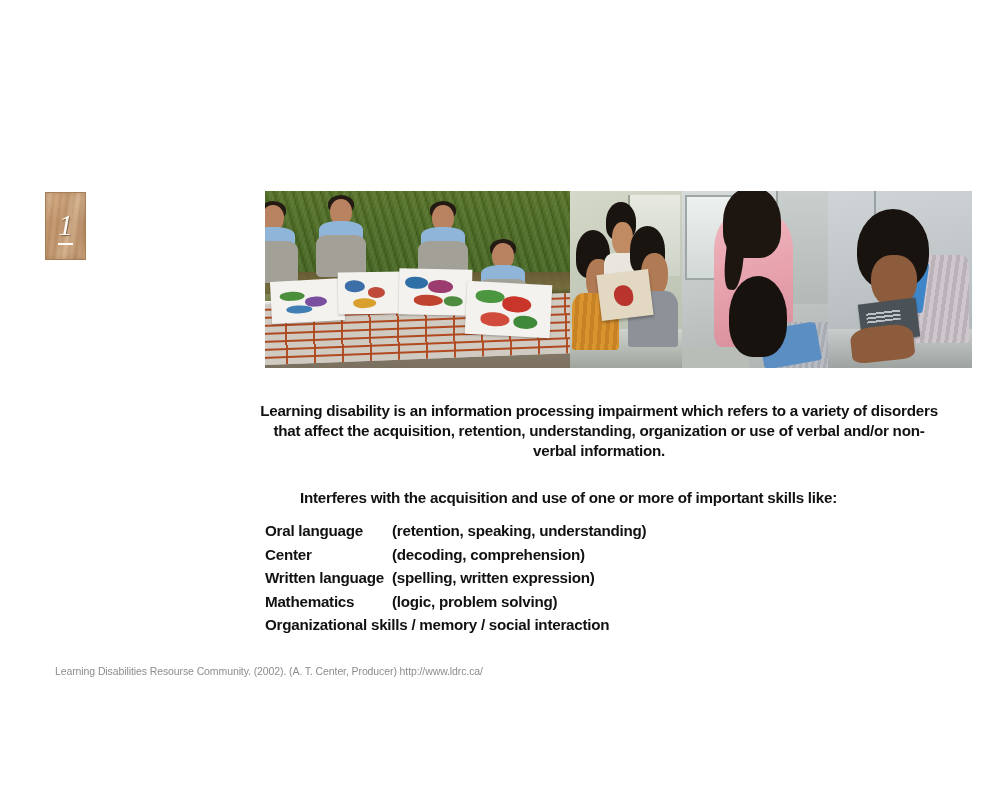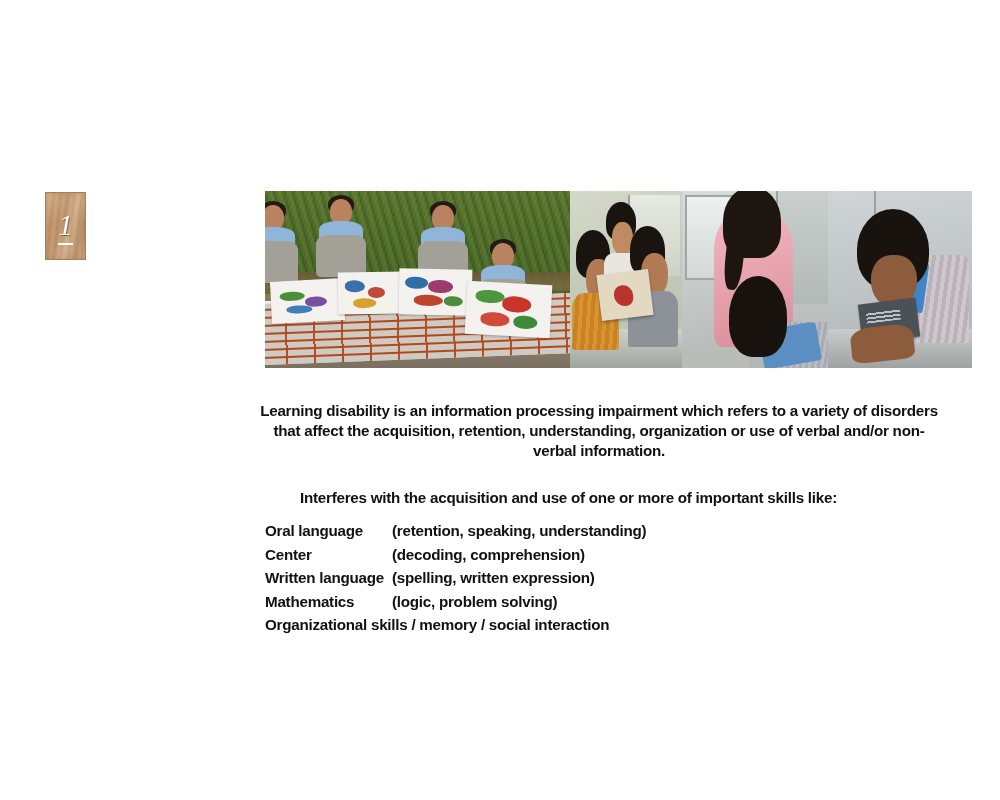--- a/index.html
+++ b/index.html
@@ -479,14 +479,15 @@
       </div>
       <div class="skill-row">
         <span class="skill-name">Mathematics</span>
         <span class="skill-detail">(logic, problem solving)</span>
       </div>
       <div class="skill-row full">
         <span class="skill-name">Organizational skills / memory / social interaction</span>
       </div>
     </div>
 
+  <div id="citation">Learning Disabilities Resourse Community. (2002). (A. T. Center, Producer) http://www.ldrc.ca/</div>
 
 </div>
 
 </body></html>

